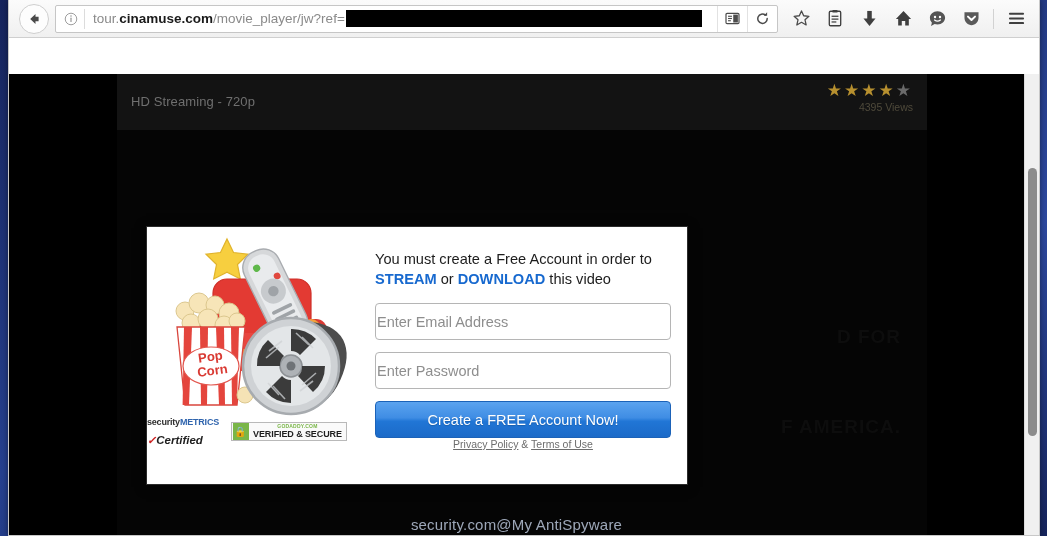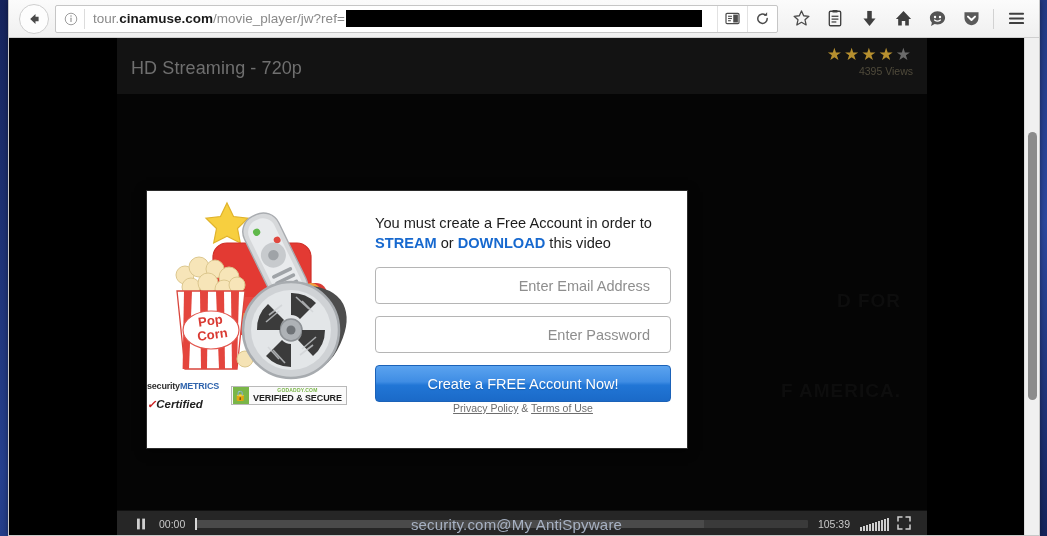--- a/index.html
+++ b/index.html
@@ -23,20 +23,21 @@
   #browser-window {
     position: absolute;
     left: 8px; top: 0px;
     width: 1032px; height: 536px;
     background: #ffffff;
     border: 1px solid #c8c8c8;
     border-top: none;
     display: flex;
     flex-direction: column;
     box-shadow: 0 0 6px rgba(0,0,0,.45);
+    gap: 36px;
   }
 
   
   #nav-toolbar {
     height: 38px;
     flex: 0 0 38px;
     background: linear-gradient(#fbfbfb,#f0f0f0);
     border-bottom: 1px solid #cfcfcf;
     display: flex;
     align-items: center;
@@ -152,21 +153,21 @@
     position: absolute;
     left: 0; top: 0;
     width: 100%; height: 56px;
     background: #131313;
     display: flex;
     align-items: flex-start;
     justify-content: space-between;
   }
   #player-title {
     color: #6f6f6f;
-    font-size: 18px;
+    font-size: 13px;
     padding: 20px 0 0 14px;
     letter-spacing: .1px;
     white-space: nowrap;
   }
   #rating-block {
     padding: 8px 14px 0 0;
     text-align: right;
   }
   #stars { font-size: 17px; line-height: 17px; letter-spacing: 2px; }
   .star-on  { color: #b7902f; }
@@ -289,28 +290,27 @@
     font-family: "Liberation Sans", sans-serif;
   }
   .link-emph { color: #1769cf; font-weight: bold; }
 
   .modal-input {
     display: block;
     width: 100%;
     height: 37px;
     border: 1px solid #b5b5b5;
     border-radius: 4px;
-    padding: 0 20px;
+    padding: 0 1px;
     font-size: 14.5px;
     color: #333;
     font-family: "Liberation Sans", sans-serif;
     margin-bottom: 12px;
     outline: none;
     background: #fff;
-    text-align: right;
   }
   .modal-input::placeholder { color: #8e8e8e; }
 
   #create-account-button {
     display: block;
     width: 100%;
     height: 37px;
     border: 1px solid #1b62b8;
     border-radius: 4px;
     background: linear-gradient(#5ba3ef 0%, #3f8de4 45%, #2176d6 55%, #1b6ac8 100%);

